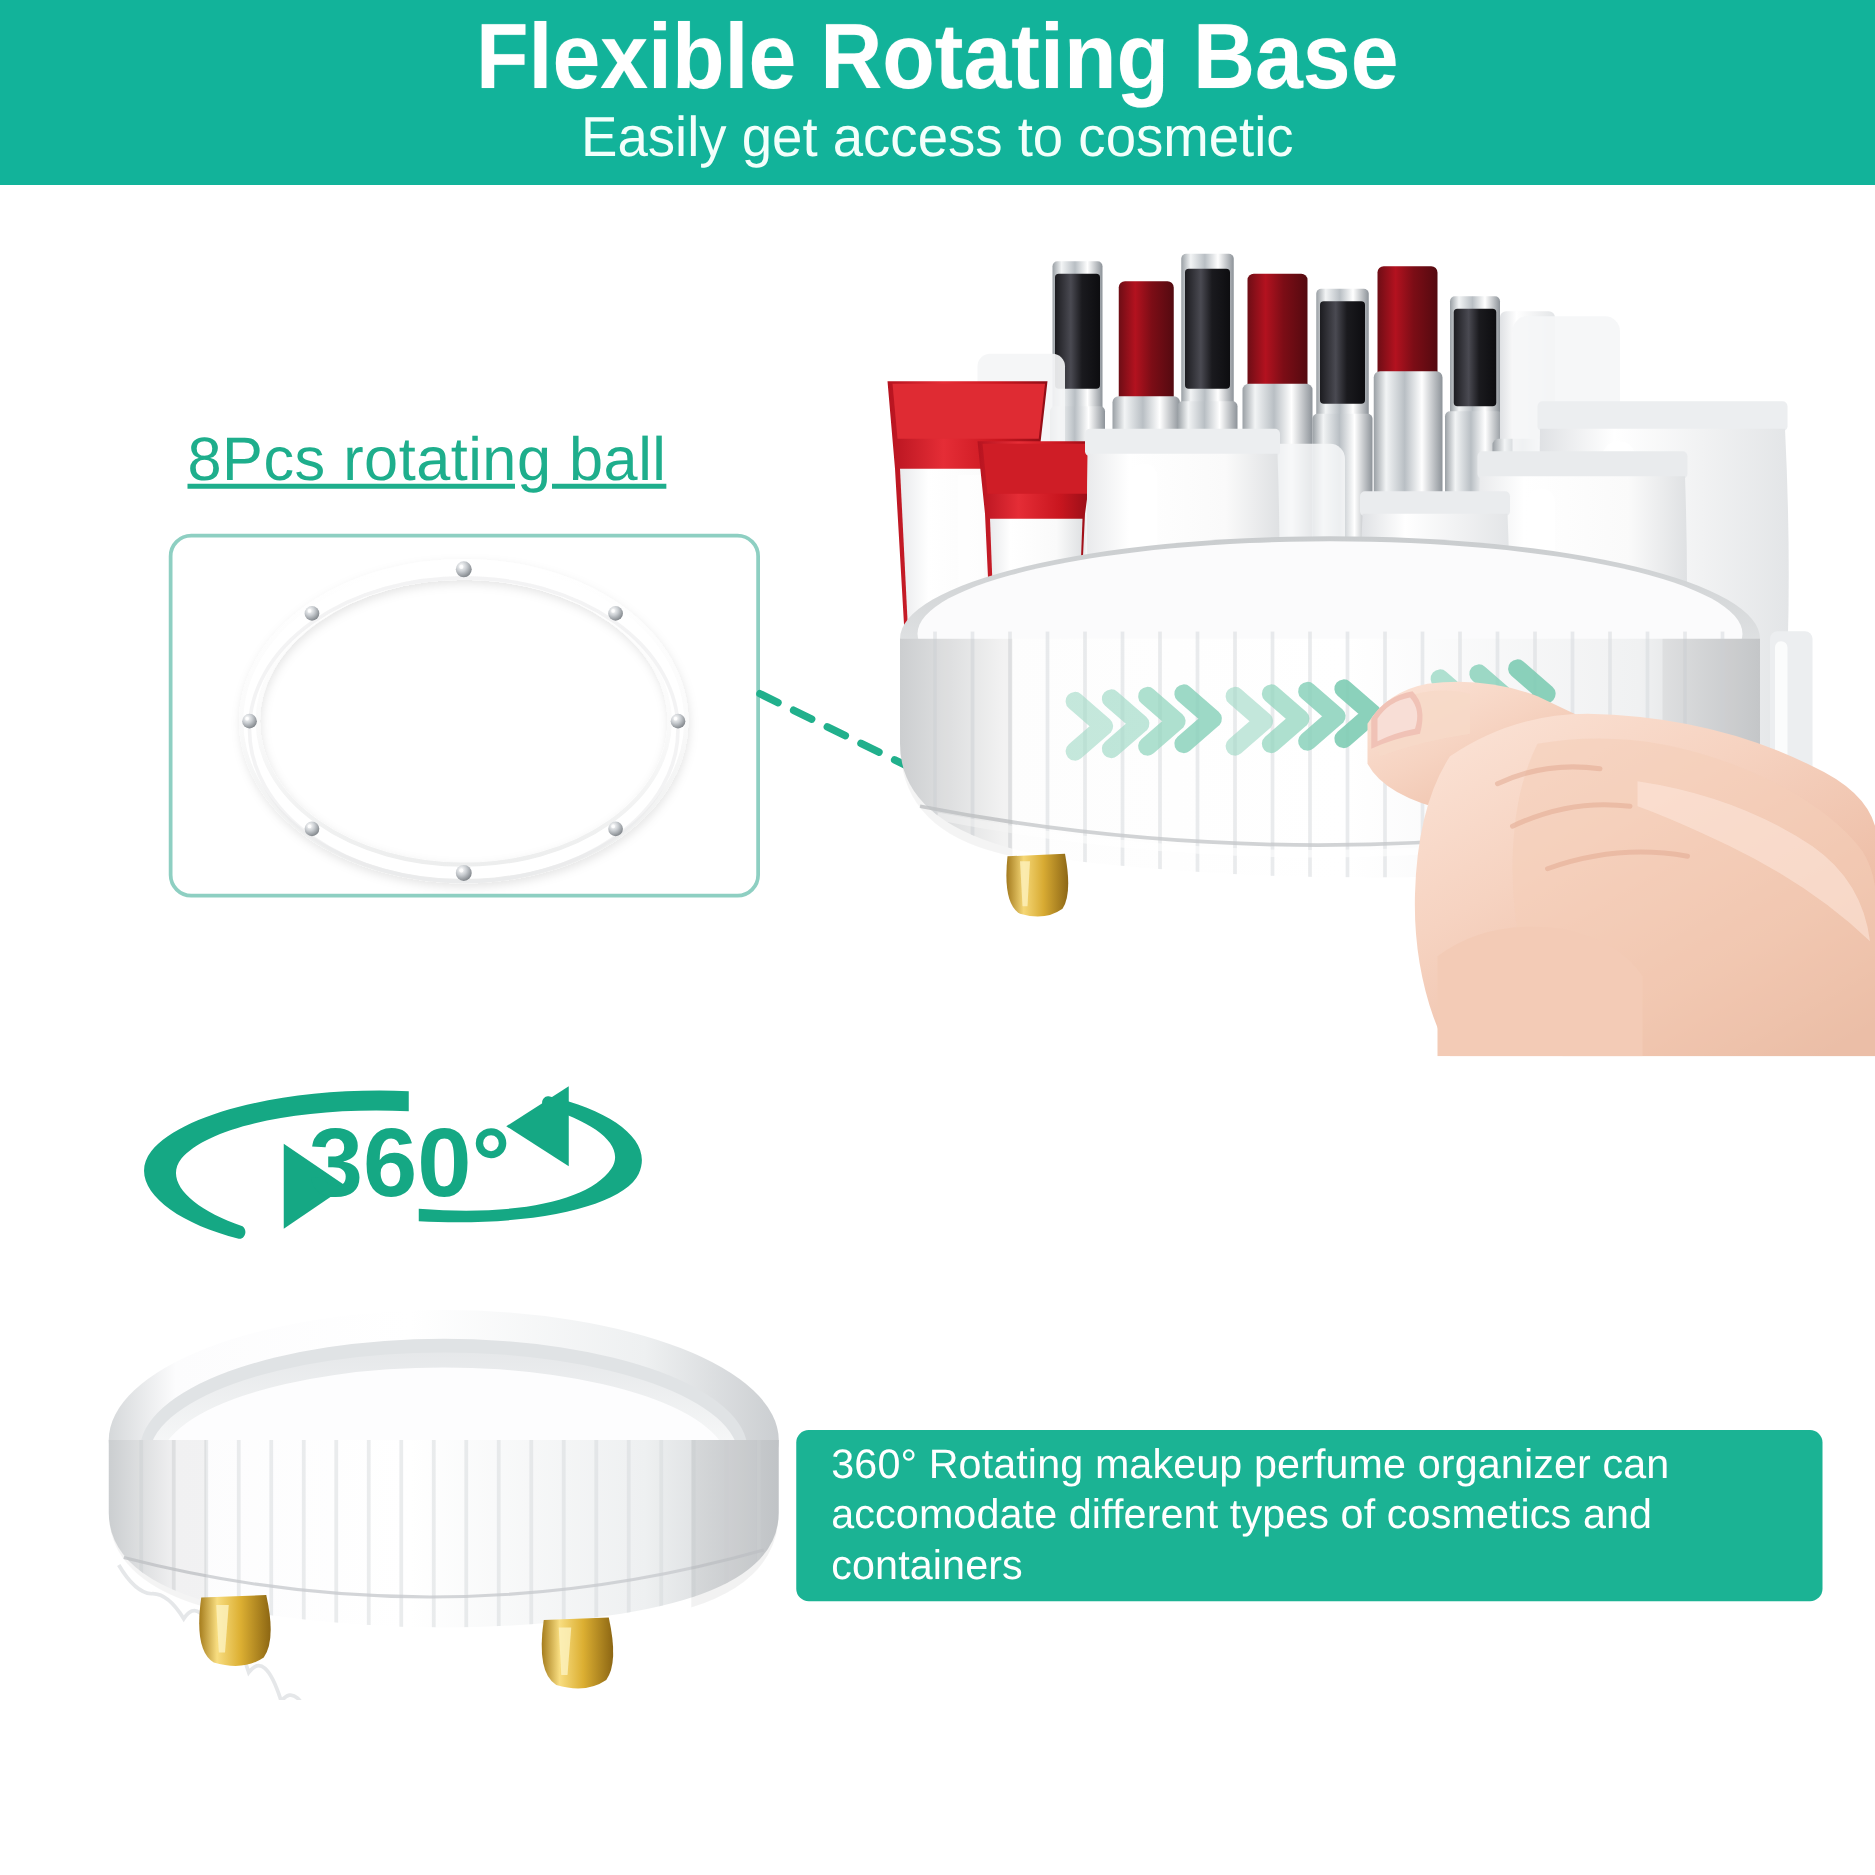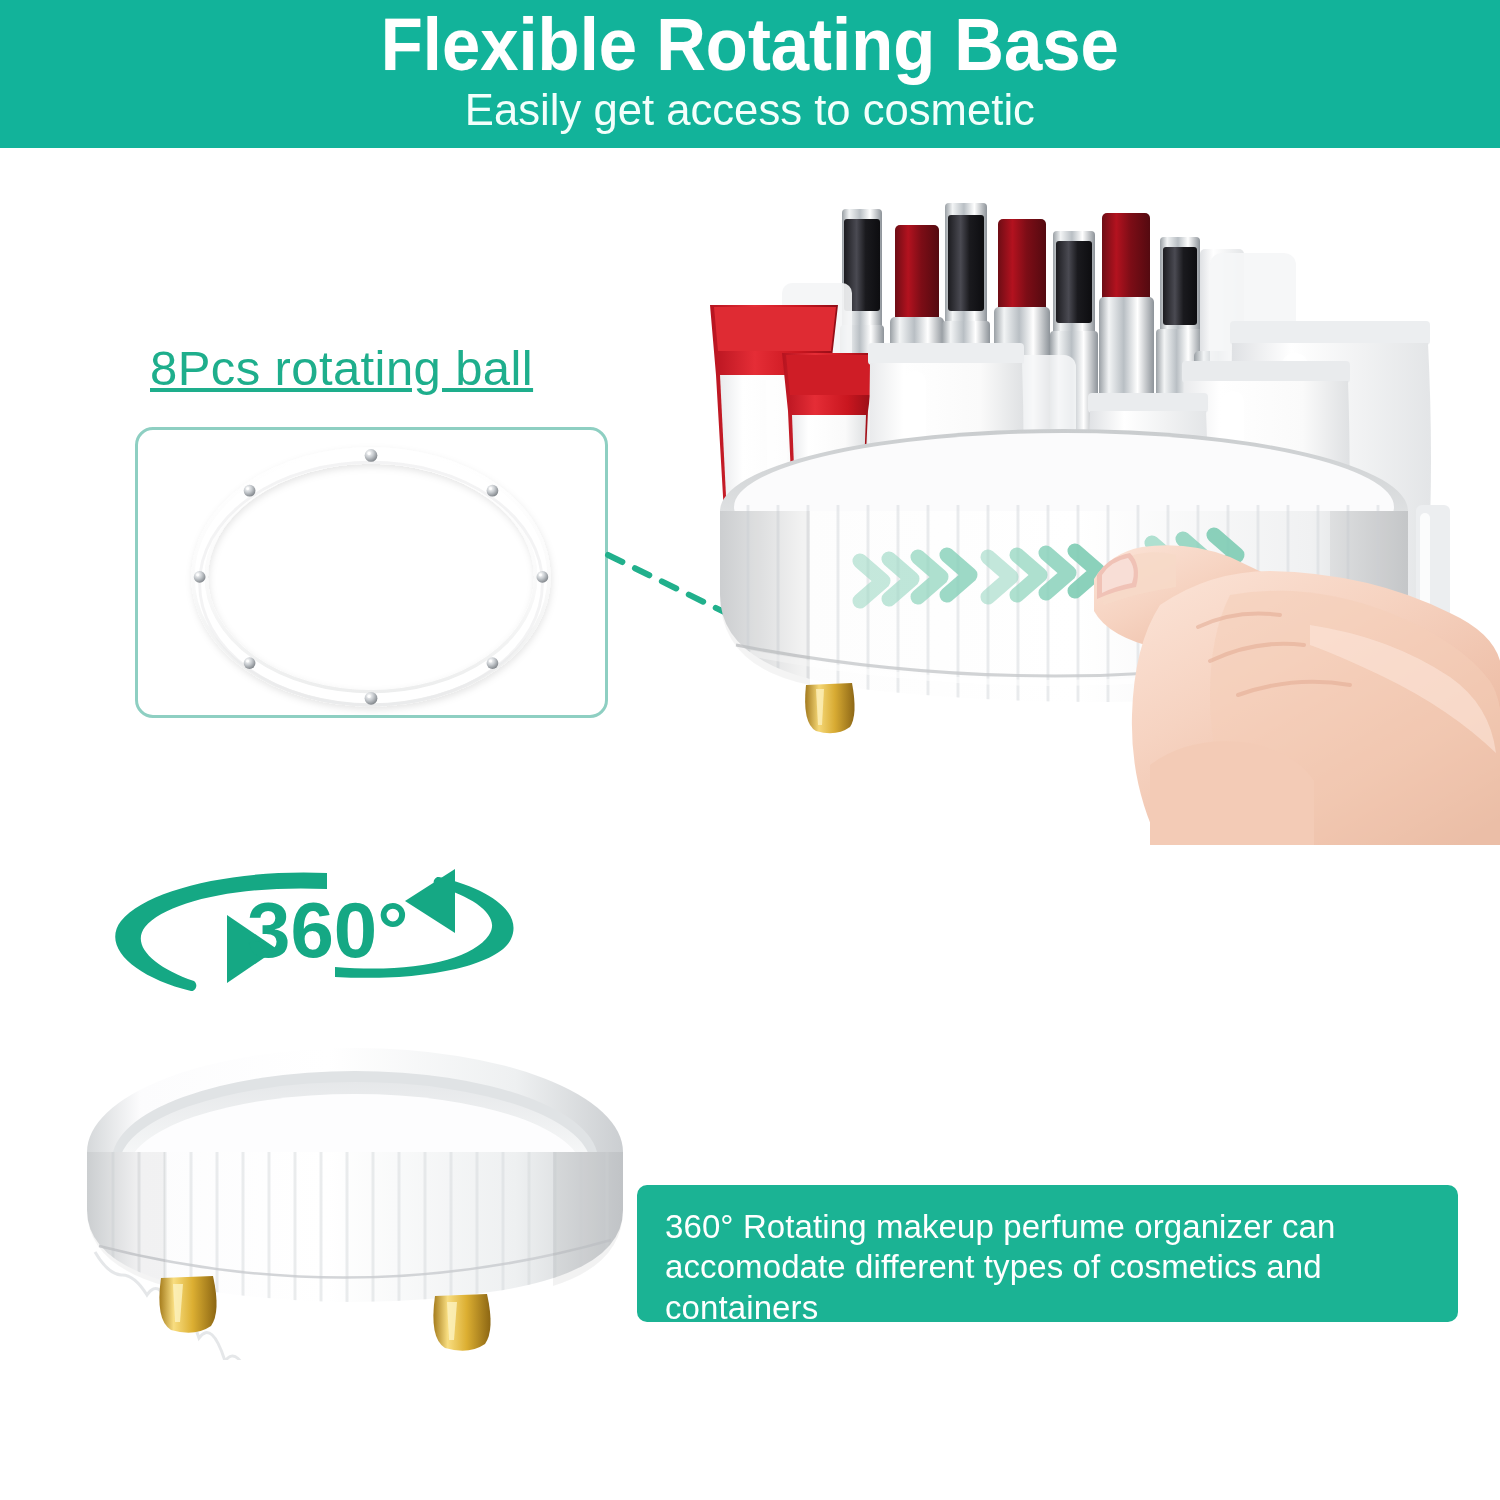--- a/index.html
+++ b/index.html
@@ -66,24 +66,24 @@
   }
 
   
   .icon360{position:absolute;left:95px;top:855px;width:440px;height:160px;}
 
   
   .tray-scene{position:absolute;left:55px;top:1020px;width:600px;height:340px;}
 
   
   .caption-box{
-    position:absolute;left:637px;top:1185px;width:821px;height:137px;
+    position:absolute;left:637px;top:1144px;width:821px;height:137px;
     background:#1bb394;border-radius:10px;
     box-sizing:border-box;
-    padding:22px 26px 0 28px;
+    padding:7px 26px 0 28px;
   }
   .caption-text{
     color:#ffffff;font-size:33px;font-weight:300;line-height:1.22;
     letter-spacing:.1px;
   }
 </style>
 </head>
 <body>
 
 <div class="page">

